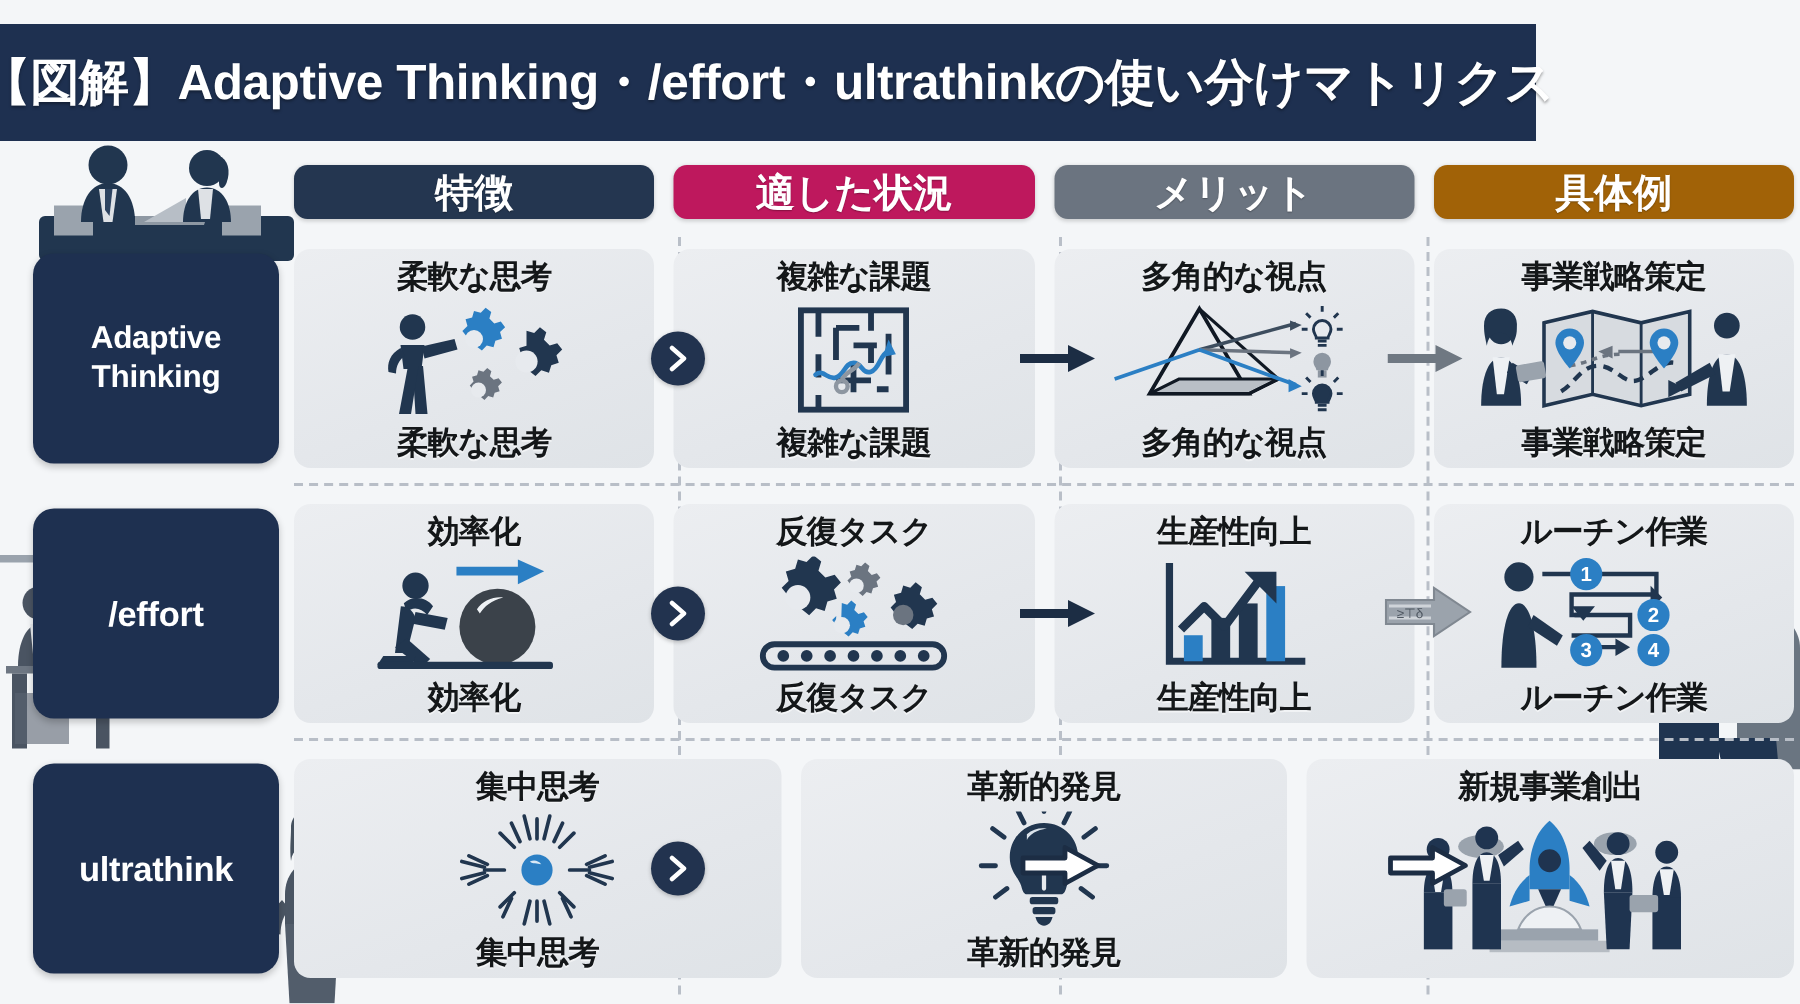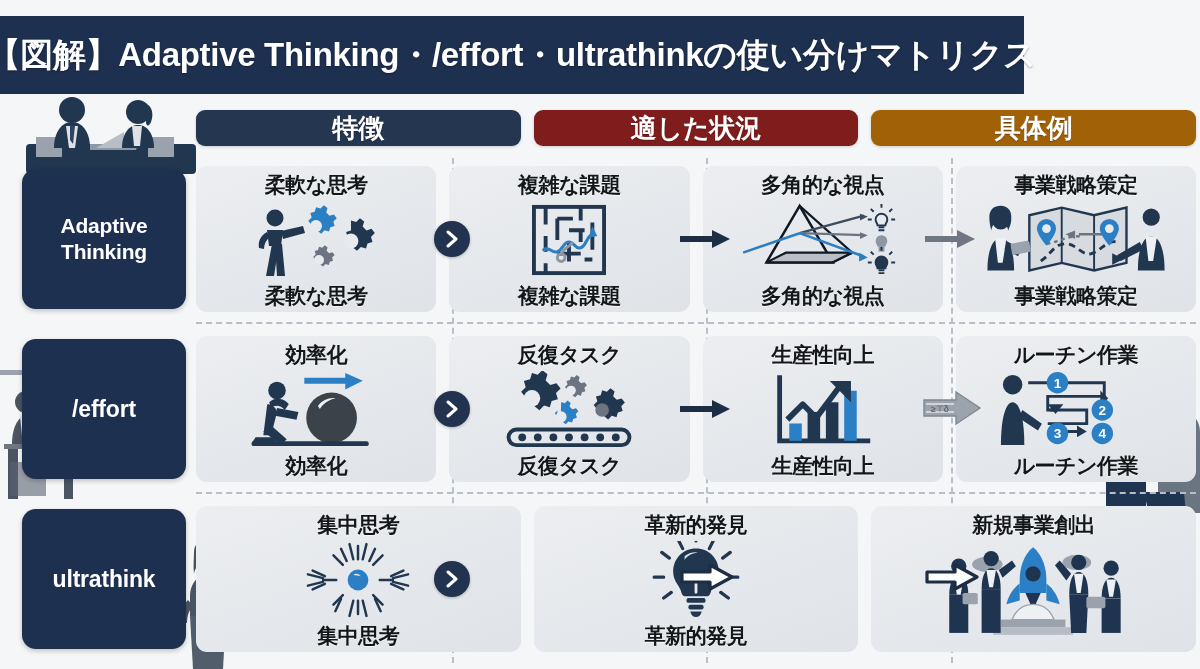--- a/index.html
+++ b/index.html
@@ -182,22 +182,25 @@
   <svg class="silhouette" id="people-right-legs" viewBox="0 0 62 78">
     <path d="M4 0h40l4 46-10 2-6-34-6 34-12-2z" fill="#1f3450"></path>
     <path d="M6 46l10 2 4 22-8 4-8-4z" fill="#1f3450"></path>
     <path d="M34 48l12-2 4 24-6 6-10-4z" fill="#1f3450"></path>
   </svg>
 
   <div class="headers">
     <div class="col-head" style="background:#243650">
       <span>特徴</span>
     </div>
-    <div class="col-head" style="background:#7f1d1d">
+    <div class="col-head" style="background:#be185d">
       <span>適した状況</span>
+    </div>
+    <div class="col-head" style="background:#6b7480">
+      <span>メリット</span>
     </div>
     <div class="col-head" style="background:#a16207">
       <span>具体例</span>
     </div>
   </div>
 
   <div class="row-divider" id="divider-0"></div>
   <div class="row-divider" id="divider-1"></div>
   <div class="col-divider" id="coldiv-0"></div>
   <div class="col-divider" id="coldiv-1"></div>

